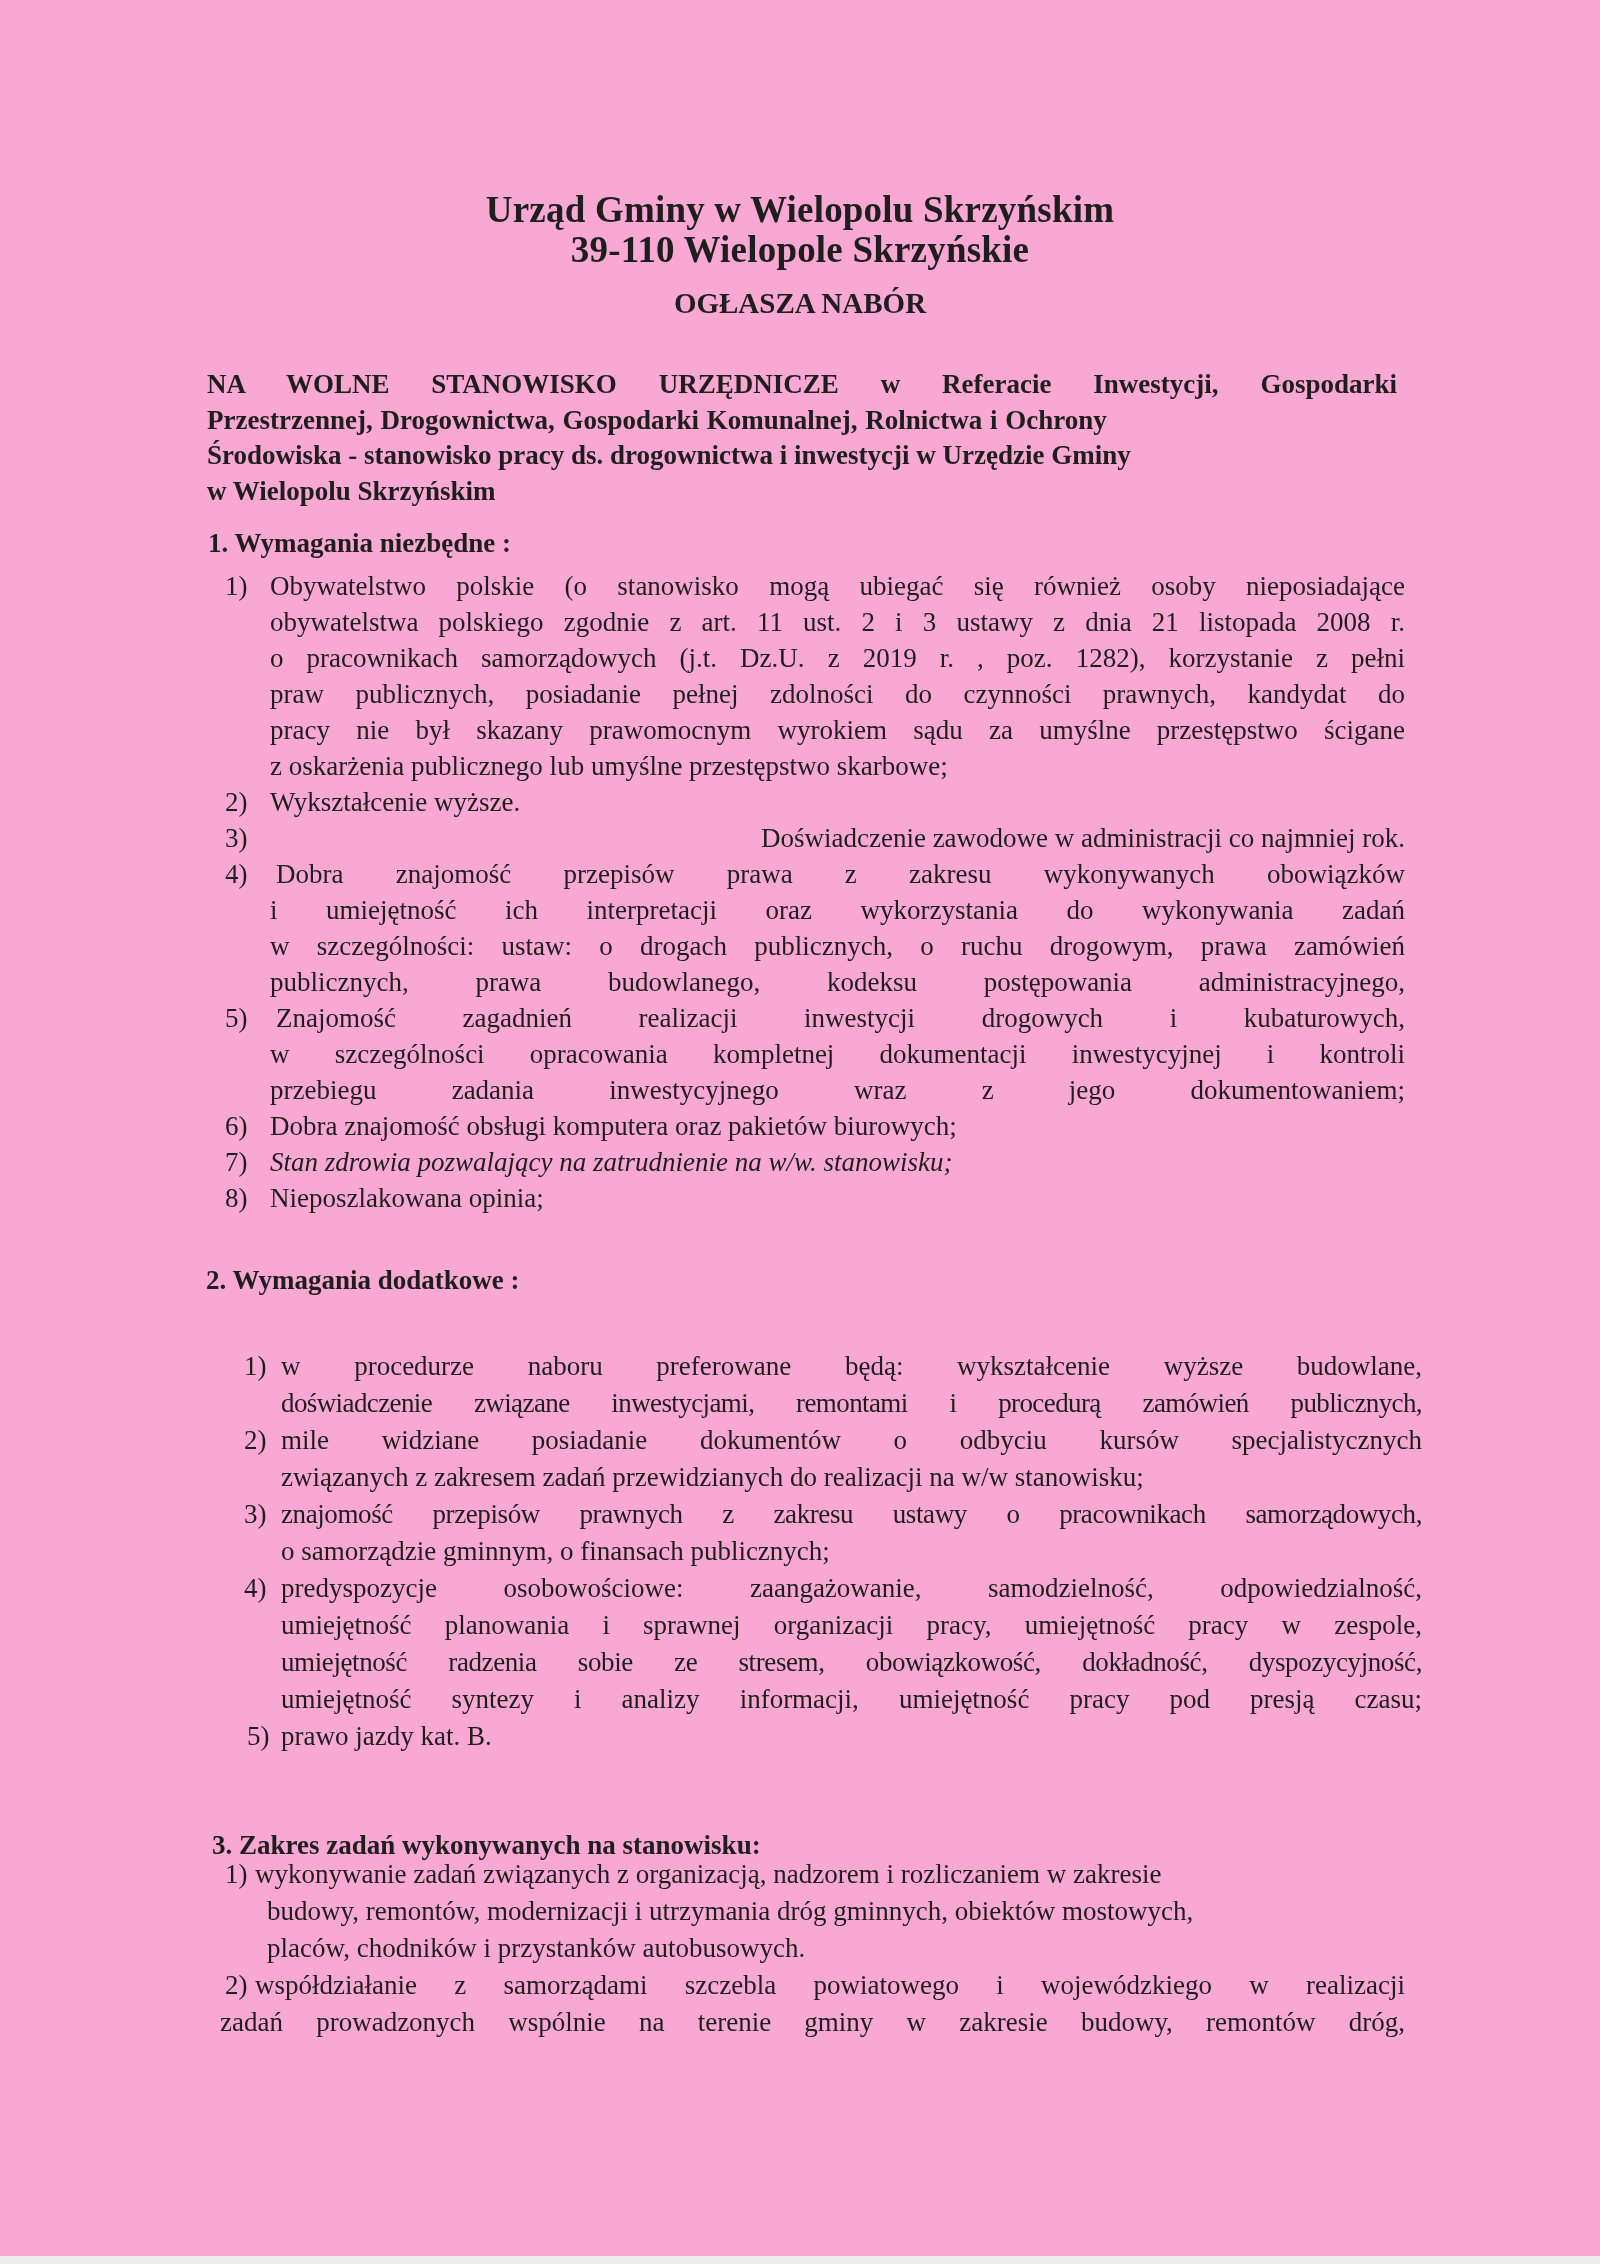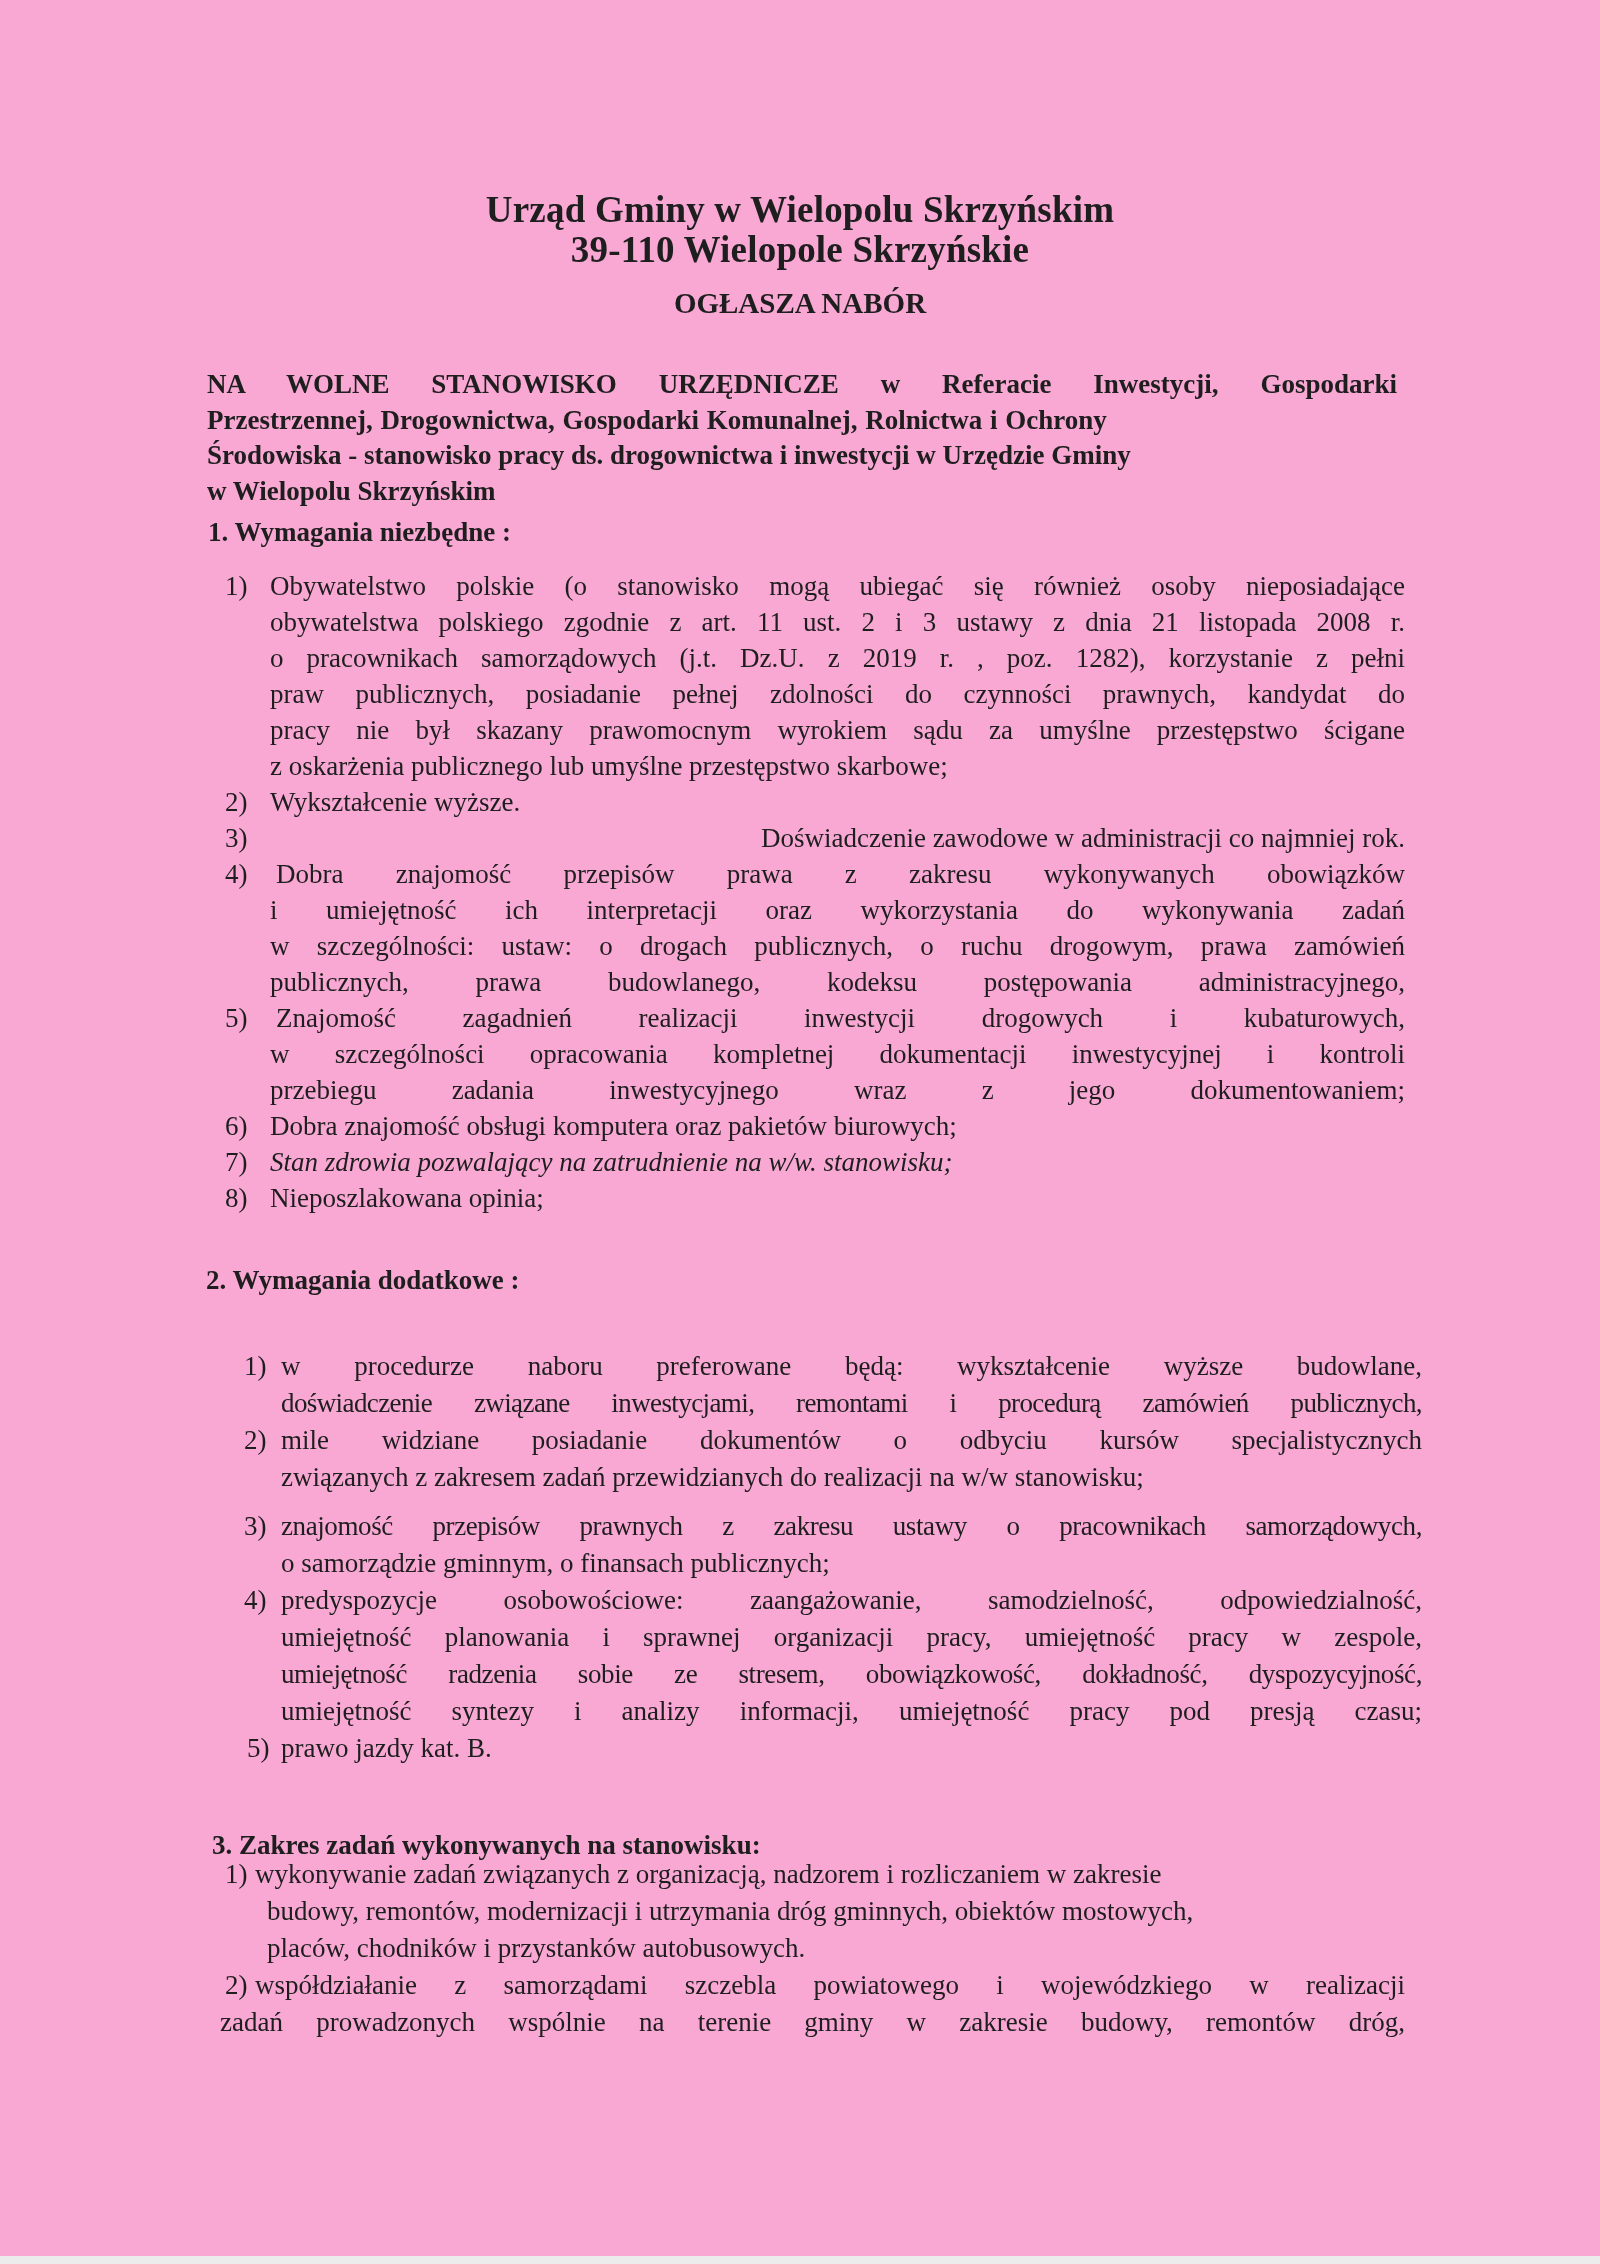--- a/index.html
+++ b/index.html
@@ -34,21 +34,21 @@
   <div class="hdr2">39-110 Wielopole Skrzyńskie</div>
   <div class="announce">OGŁASZA NABÓR</div>
 
   <div class="intro">
     <span class="line just">NA WOLNE STANOWISKO URZĘDNICZE w Referacie Inwestycji, Gospodarki</span>
     <span class="line" style="word-spacing:1px">Przestrzennej, Drogownictwa, Gospodarki Komunalnej, Rolnictwa i Ochrony</span>
     <span class="line">Środowiska - stanowisko pracy ds. drogownictwa i inwestycji w Urzędzie Gminy</span>
     <span class="line">w Wielopolu Skrzyńskim</span>
   </div>
 
-  <div class="sec-head" style="left:208px; top:517px;">1. Wymagania niezbędne :</div>
+  <div class="sec-head" style="left:208px; top:528px;">1. Wymagania niezbędne :</div>
   <div class="list" style="left:225px; top:568px; width:1180px;">
     <div class="item">
       <span class="num">1)</span>
       <div style="padding-left:45px;">
         <span class="line just">Obywatelstwo polskie (o stanowisko mogą ubiegać się również osoby nieposiadające</span>
         <span class="line just">obywatelstwa polskiego zgodnie z art. 11 ust. 2 i 3 ustawy z dnia 21 listopada 2008 r.</span>
         <span class="line just">o pracownikach samorządowych (j.t. Dz.U. z 2019 r. , poz. 1282), korzystanie z pełni</span>
         <span class="line just">praw publicznych, posiadanie pełnej zdolności do czynności prawnych, kandydat do</span>
         <span class="line just">pracy nie był skazany prawomocnym wyrokiem sądu za umyślne przestępstwo ścigane</span>
         <span class="line">z oskarżenia publicznego lub umyślne przestępstwo skarbowe;</span>
@@ -114,21 +114,21 @@
     </div>
     <div class="item">
       <span class="num">2)</span>
       <div style="padding-left:37px;">
         <span class="line just">mile widziane posiadanie dokumentów o odbyciu kursów specjalistycznych</span>
         <span class="line">związanych z zakresem zadań przewidzianych do realizacji na w/w stanowisku;</span>
       </div>
     </div>
     <div class="item">
       <span class="num">3)</span>
-      <div style="padding-left:37px;margin-top:12px;">
+      <div style="padding-left:37px;">
         <span class="line just" style="letter-spacing:-0.4px">znajomość przepisów prawnych z zakresu ustawy o pracownikach samorządowych,</span>
         <span class="line">o samorządzie gminnym, o finansach publicznych;</span>
       </div>
     </div>
     <div class="item">
       <span class="num">4)</span>
       <div style="padding-left:37px;">
         <span class="line just">predyspozycje osobowościowe: zaangażowanie, samodzielność, odpowiedzialność,</span>
         <span class="line just">umiejętność planowania i sprawnej organizacji pracy, umiejętność pracy w zespole,</span>
         <span class="line just" style="letter-spacing:-0.4px">umiejętność radzenia sobie ze stresem, obowiązkowość, dokładność, dyspozycyjność,</span>

